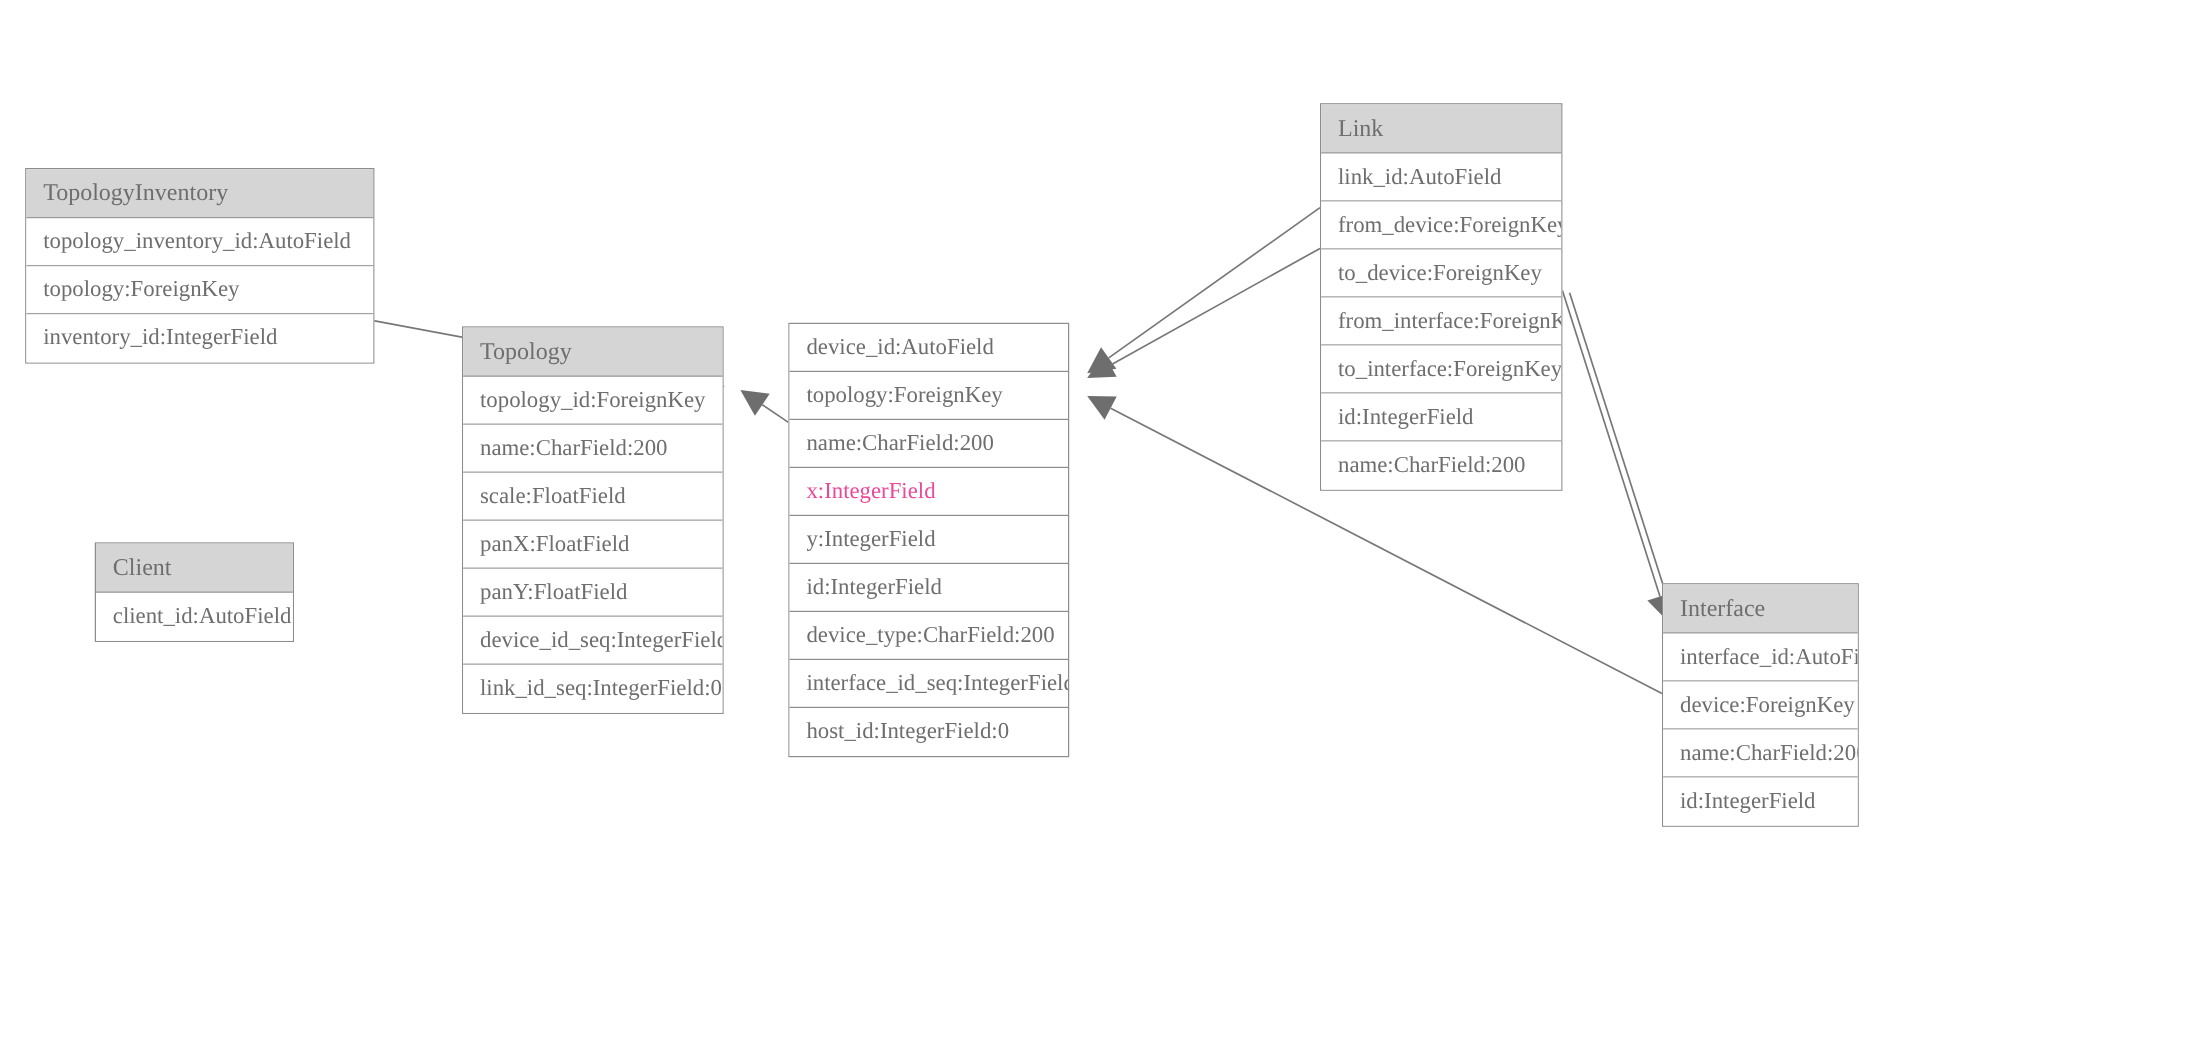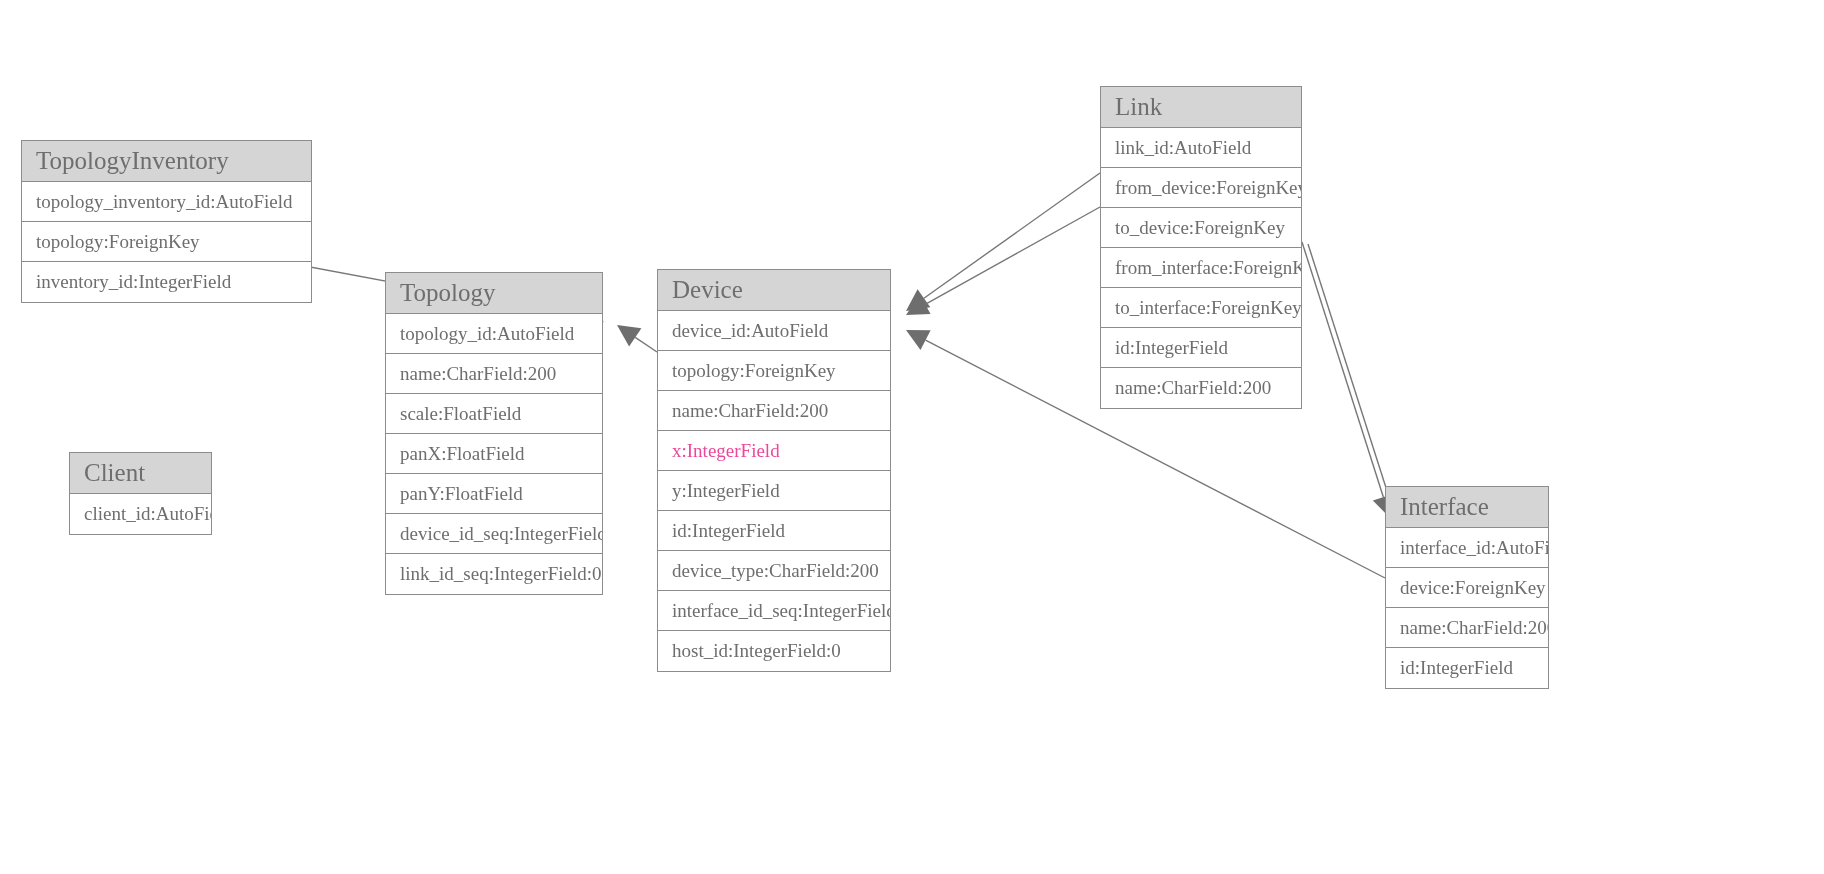--- a/index.html
+++ b/index.html
@@ -30,21 +30,21 @@
     box-sizing: border-box;
     border: 1px solid #8c8c8c;
     background: #ffffff;
     z-index: 5;
   }
   .entity-title {
     box-sizing: border-box;
     background: #d5d5d5;
     border-bottom: 1px solid #8c8c8c;
     color: #6e6e6e;
-    font-size: 25px;
+    font-size: 20px;
     line-height: 40px;
     height: 41px;
     padding: 0 0 0 14px;
     white-space: nowrap;
     overflow: hidden;
   }
   .entity-field {
     box-sizing: border-box;
     height: 40px;
     line-height: 39px;
@@ -82,30 +82,29 @@
     </svg>
   <div id="entity-layer">
       <div class="entity" style="left: 21px; top: 140px; width: 291px; border-color: rgb(140, 140, 140);">
         <div class="entity-title" style="background: rgb(213, 213, 213); color: rgb(110, 110, 110); border-bottom-color: rgb(140, 140, 140);">TopologyInventory</div>
         <div class="entity-field" style="color: rgb(110, 110, 110); border-bottom-color: rgb(140, 140, 140);">topology_inventory_id:AutoField</div>
         <div class="entity-field" style="color: rgb(110, 110, 110); border-bottom-color: rgb(140, 140, 140);">topology:ForeignKey</div>
         <div class="entity-field" style="color: rgb(110, 110, 110); border-bottom-color: rgb(140, 140, 140);">inventory_id:IntegerField</div>
       </div>
       <div class="entity" style="left: 385px; top: 272px; width: 218px; border-color: rgb(140, 140, 140);">
         <div class="entity-title" style="background: rgb(213, 213, 213); color: rgb(110, 110, 110); border-bottom-color: rgb(140, 140, 140);">Topology</div>
-        <div class="entity-field" style="color: rgb(110, 110, 110); border-bottom-color: rgb(140, 140, 140);">topology_id:AutoField</div>
+        <div class="entity-field" style="color: rgb(110, 110, 110); border-bottom-color: rgb(140, 140, 140);">topology_id:ForeignKey</div>
         <div class="entity-field" style="color: rgb(110, 110, 110); border-bottom-color: rgb(140, 140, 140);">name:CharField:200</div>
         <div class="entity-field" style="color: rgb(110, 110, 110); border-bottom-color: rgb(140, 140, 140);">scale:FloatField</div>
         <div class="entity-field" style="color: rgb(110, 110, 110); border-bottom-color: rgb(140, 140, 140);">panX:FloatField</div>
         <div class="entity-field" style="color: rgb(110, 110, 110); border-bottom-color: rgb(140, 140, 140);">panY:FloatField</div>
         <div class="entity-field" style="color: rgb(110, 110, 110); border-bottom-color: rgb(140, 140, 140);">device_id_seq:IntegerField:0</div>
         <div class="entity-field" style="color: rgb(110, 110, 110); border-bottom-color: rgb(140, 140, 140);">link_id_seq:IntegerField:0</div>
       </div>
       <div class="entity" style="left: 657px; top: 269px; width: 234px; border-color: rgb(140, 140, 140);">
-        <div class="entity-title" style="background: rgb(213, 213, 213); color: rgb(110, 110, 110); border-bottom-color: rgb(140, 140, 140);">Device</div>
         <div class="entity-field" style="color: rgb(110, 110, 110); border-bottom-color: rgb(140, 140, 140);">device_id:AutoField</div>
         <div class="entity-field" style="color: rgb(110, 110, 110); border-bottom-color: rgb(140, 140, 140);">topology:ForeignKey</div>
         <div class="entity-field" style="color: rgb(110, 110, 110); border-bottom-color: rgb(140, 140, 140);">name:CharField:200</div>
         <div class="entity-field" style="color: #ec4899; border-bottom-color: rgb(140, 140, 140);">x:IntegerField</div>
         <div class="entity-field" style="color: rgb(110, 110, 110); border-bottom-color: rgb(140, 140, 140);">y:IntegerField</div>
         <div class="entity-field" style="color: rgb(110, 110, 110); border-bottom-color: rgb(140, 140, 140);">id:IntegerField</div>
         <div class="entity-field" style="color: rgb(110, 110, 110); border-bottom-color: rgb(140, 140, 140);">device_type:CharField:200</div>
         <div class="entity-field" style="color: rgb(110, 110, 110); border-bottom-color: rgb(140, 140, 140);">interface_id_seq:IntegerField:0</div>
         <div class="entity-field" style="color: rgb(110, 110, 110); border-bottom-color: rgb(140, 140, 140);">host_id:IntegerField:0</div>
       </div>
@@ -119,18 +118,18 @@
         <div class="entity-field" style="color: rgb(110, 110, 110); border-bottom-color: rgb(140, 140, 140);">id:IntegerField</div>
         <div class="entity-field" style="color: rgb(110, 110, 110); border-bottom-color: rgb(140, 140, 140);">name:CharField:200</div>
       </div>
       <div class="entity" style="left: 1385px; top: 486px; width: 164px; border-color: rgb(140, 140, 140);">
         <div class="entity-title" style="background: rgb(213, 213, 213); color: rgb(110, 110, 110); border-bottom-color: rgb(140, 140, 140);">Interface</div>
         <div class="entity-field" style="color: rgb(110, 110, 110); border-bottom-color: rgb(140, 140, 140);">interface_id:AutoField</div>
         <div class="entity-field" style="color: rgb(110, 110, 110); border-bottom-color: rgb(140, 140, 140);">device:ForeignKey</div>
         <div class="entity-field" style="color: rgb(110, 110, 110); border-bottom-color: rgb(140, 140, 140);">name:CharField:200</div>
         <div class="entity-field" style="color: rgb(110, 110, 110); border-bottom-color: rgb(140, 140, 140);">id:IntegerField</div>
       </div>
-      <div class="entity" style="left: 69px; top: 452px; width: 143px; border-color: rgb(140, 140, 140);">
+      <div class="entity" style="left: 79px; top: 452px; width: 166px; border-color: rgb(140, 140, 140);">
         <div class="entity-title" style="background: rgb(213, 213, 213); color: rgb(110, 110, 110); border-bottom-color: rgb(140, 140, 140);">Client</div>
         <div class="entity-field" style="color: rgb(110, 110, 110); border-bottom-color: rgb(140, 140, 140);">client_id:AutoField</div>
       </div>
     </div>
 </div>
 
 </body></html>

